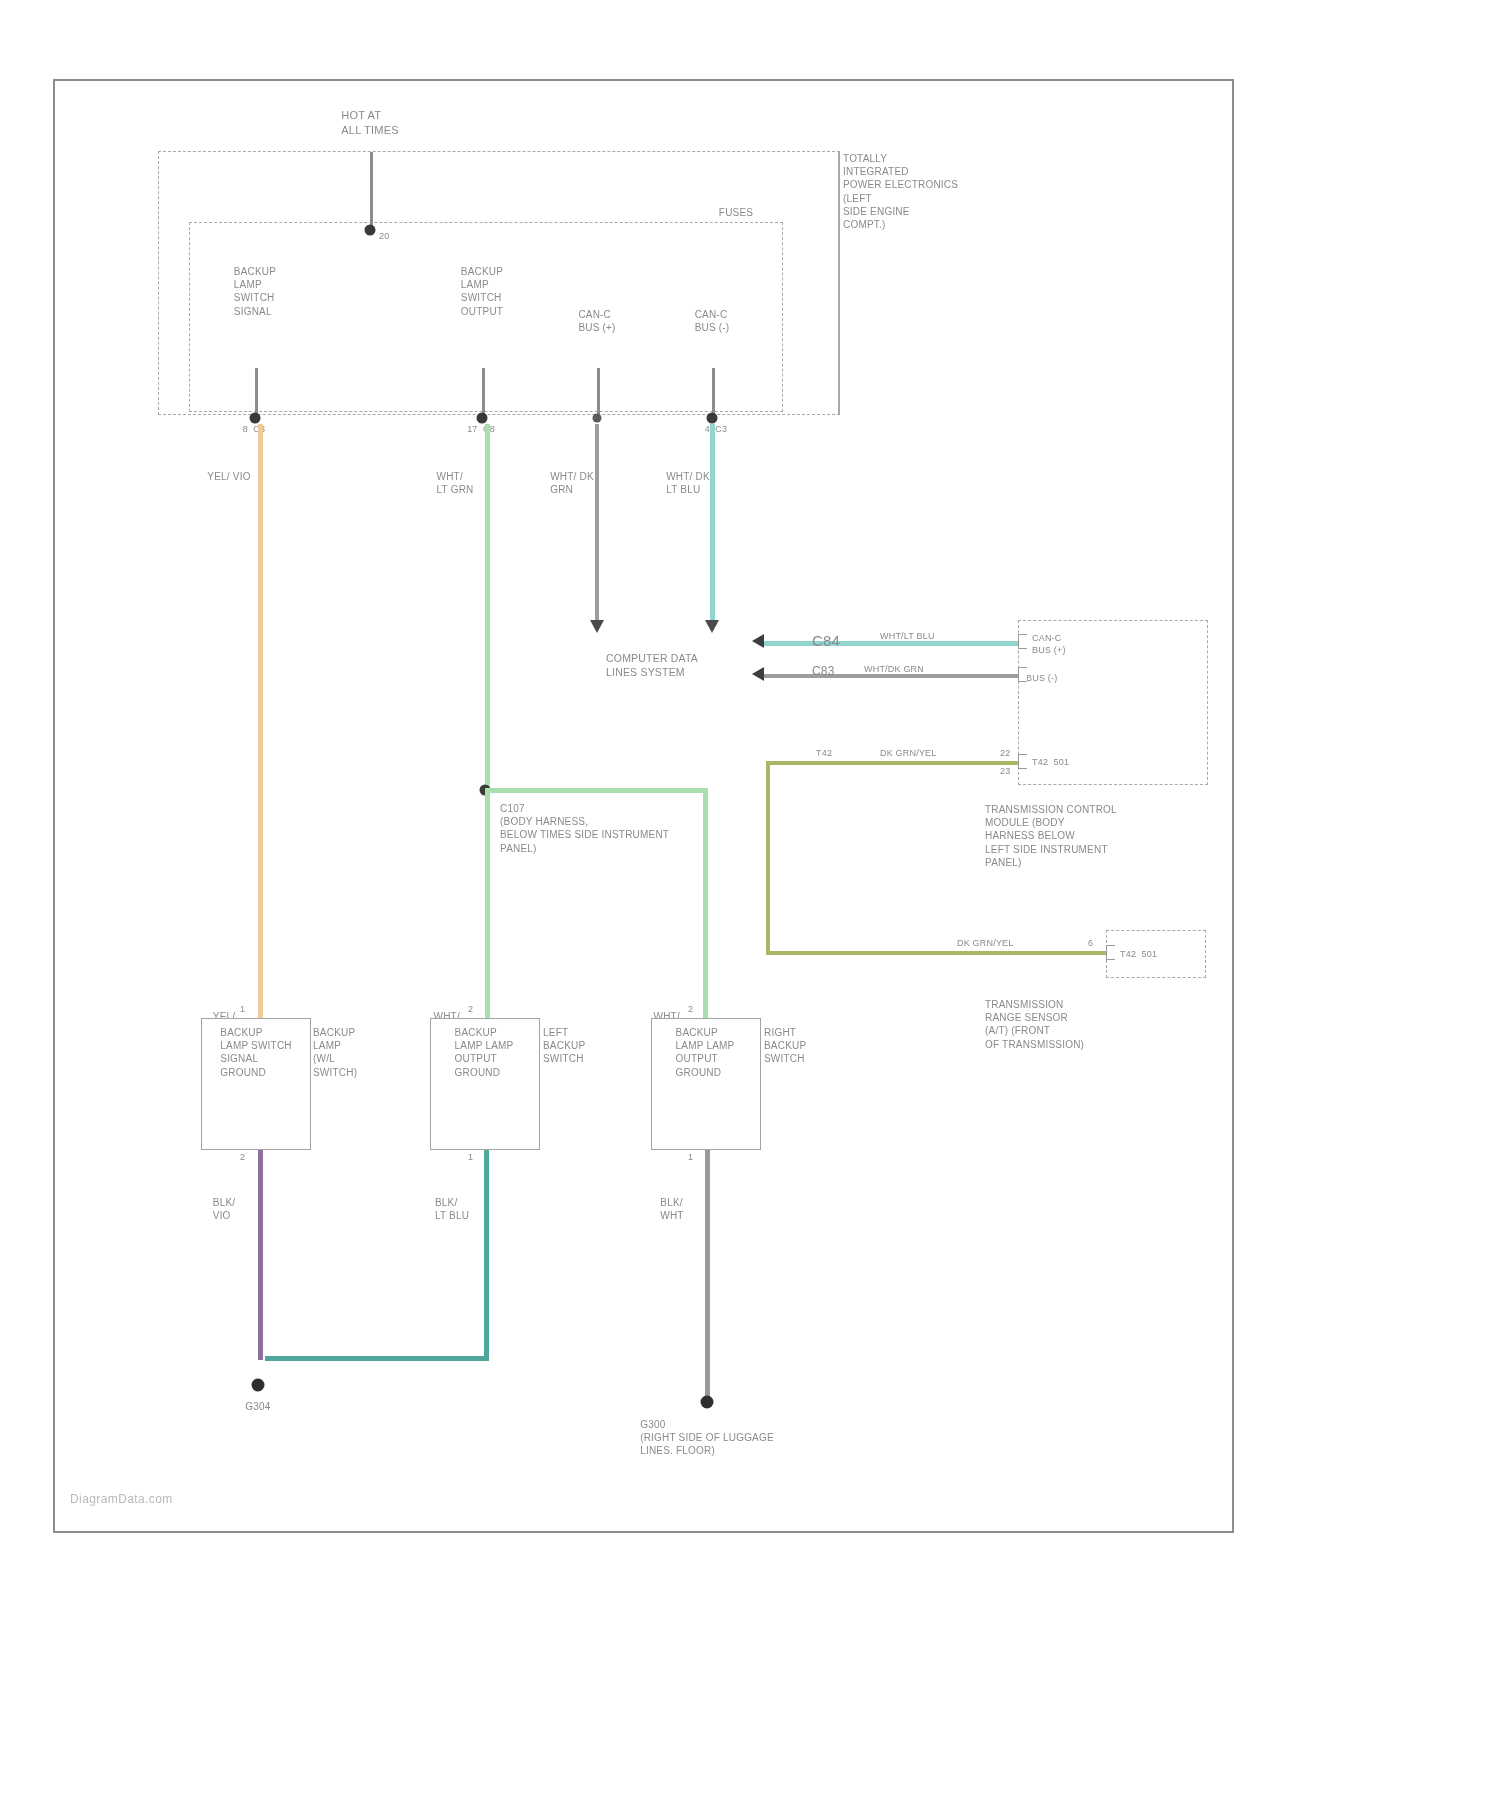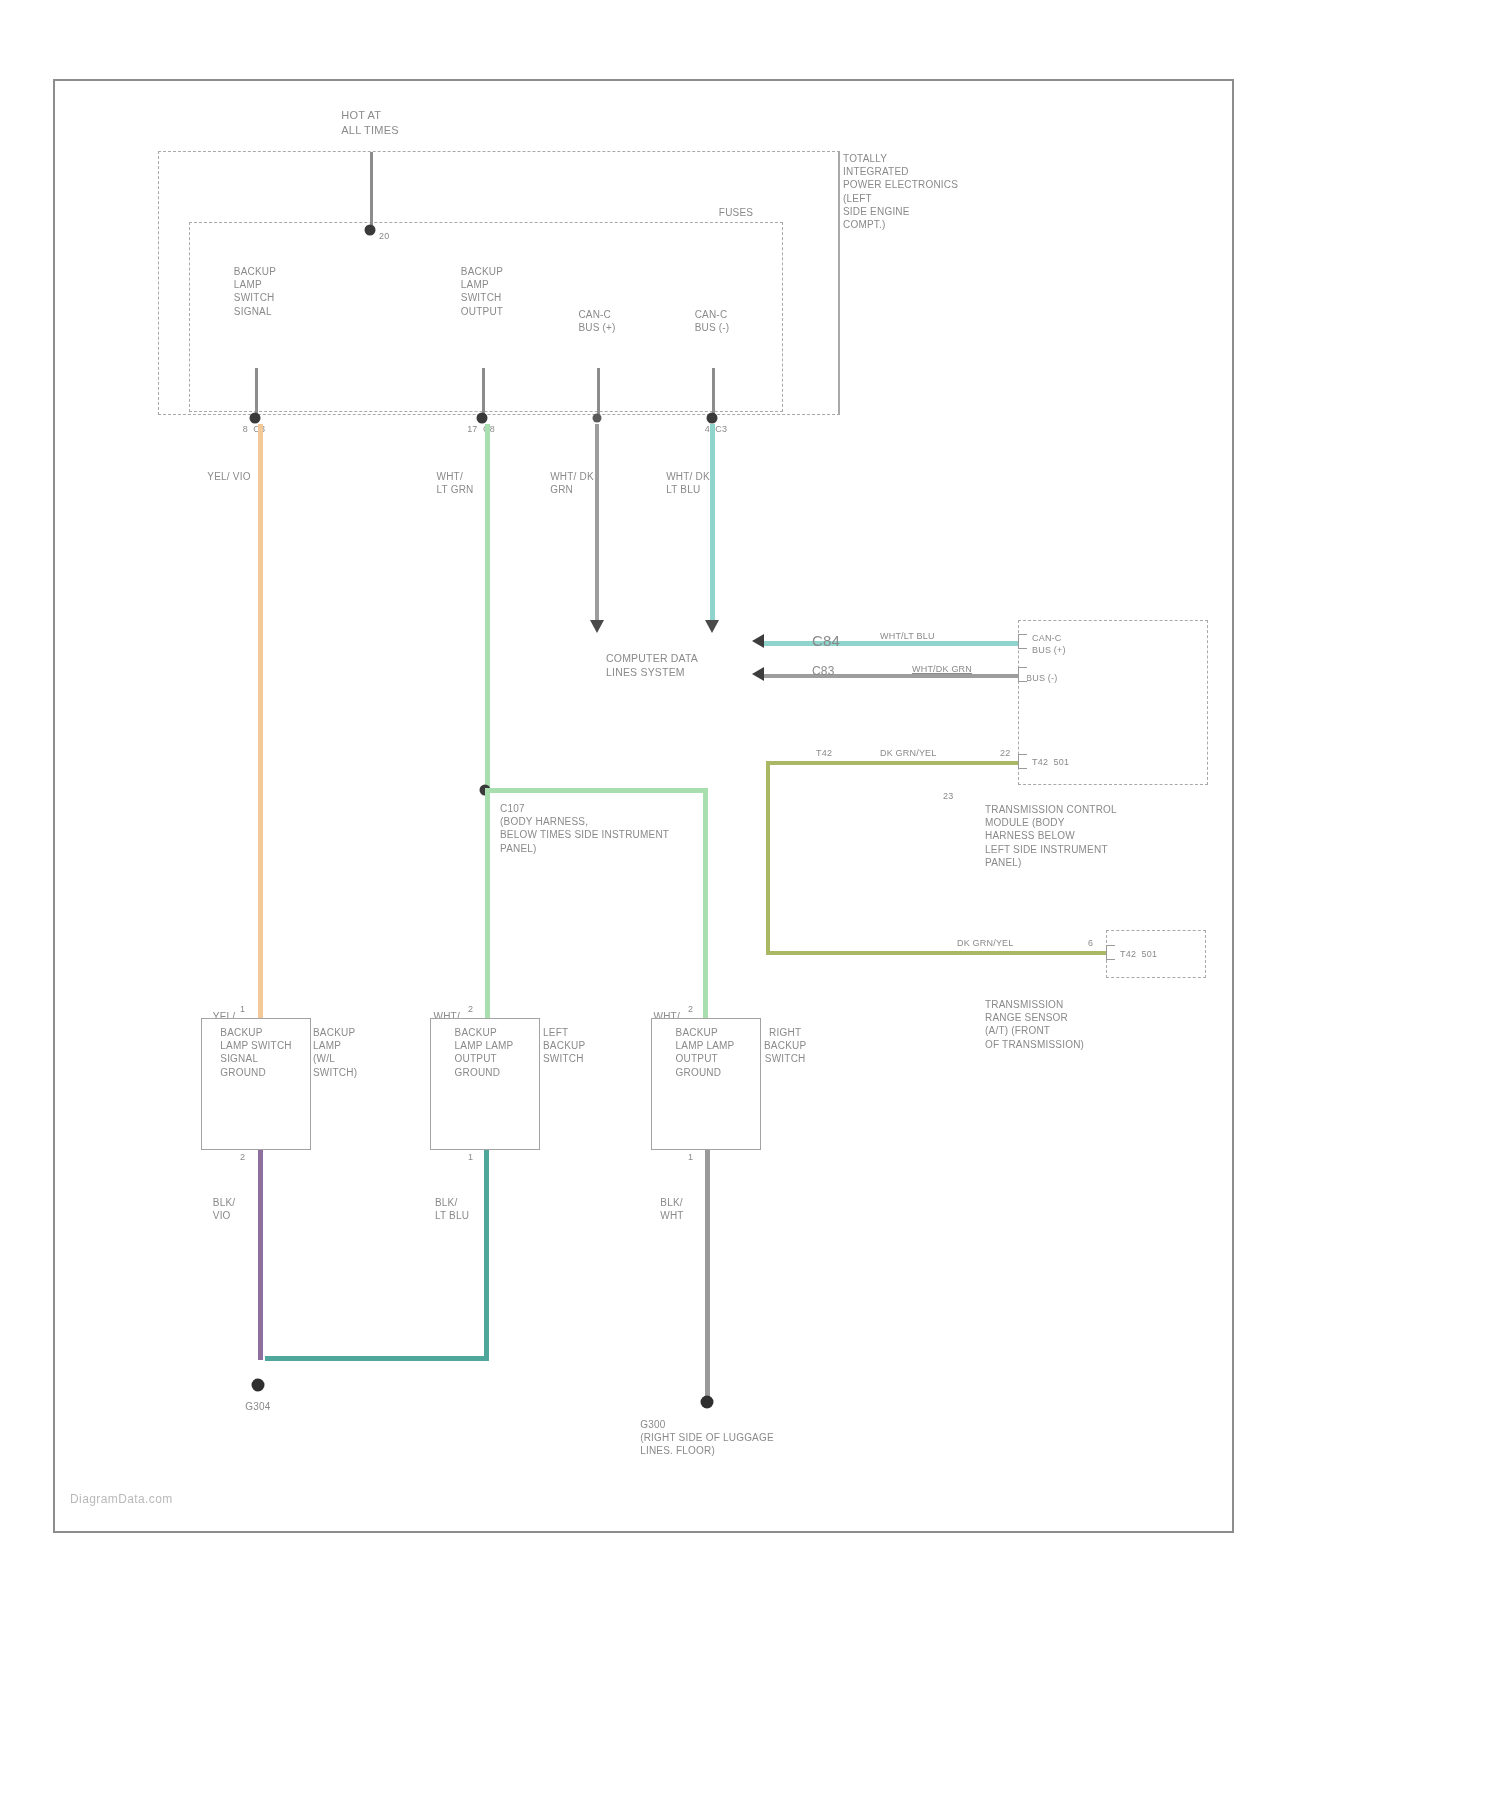--- a/index.html
+++ b/index.html
@@ -113,21 +113,21 @@
 LINES SYSTEM</div>
 
   <div class="hw" style="left:764px;top:641px;width:258px;height:5px;background:#8fd5cd;"></div>
   <div class="arrow-l" style="left:752px;top:634px;"></div>
   <div class="lbl" style="left:812px;top:631px;font-size:15px;">C84</div>
   <div class="lbl" style="left:880px;top:631px;font-size:9px;">WHT/LT BLU</div>
 
   <div class="hw" style="left:764px;top:674px;width:258px;height:4px;background:#9d9d9d;"></div>
   <div class="arrow-l" style="left:752px;top:667px;"></div>
   <div class="lbl" style="left:812px;top:664px;font-size:12px;">C83</div>
-  <div class="lbl" style="left:912px;top:664px;font-size:9px;text-decoration:underline;">WHT/DK GRN</div>
+  <div class="lbl" style="left:864px;top:664px;font-size:9px;">WHT/DK GRN</div>
 
   <div class="dashbox" style="left:1018px;top:620px;width:190px;height:165px;"></div>
   <div class="lbl" style="left:1032px;top:633px;font-size:9px;">CAN-C
 BUS (+)</div>
   <div class="lbl" style="left:1026px;top:673px;font-size:9px;">BUS (-)</div>
   <div class="pin-l" style="left:1018px;top:634px;"></div>
   <div class="pin-l" style="left:1018px;top:667px;"></div>
 
   <div class="lbl" style="left:985px;top:803px;font-size:10px;">TRANSMISSION CONTROL
 MODULE (BODY
@@ -135,21 +135,21 @@
 LEFT SIDE INSTRUMENT
 PANEL)</div>
 
   <div class="hw" style="left:766px;top:761px;width:252px;height:4px;background:#aab866;"></div>
   <div class="vw" style="left:766px;top:761px;width:4px;height:193px;background:#aab866;"></div>
   <div class="hw" style="left:766px;top:951px;width:340px;height:4px;background:#aab866;"></div>
 
   <div class="lbl" style="left:816px;top:748px;font-size:9px;">T42</div>
   <div class="lbl" style="left:880px;top:748px;font-size:9px;">DK GRN/YEL</div>
   <div class="lbl" style="left:1000px;top:748px;font-size:9px;">22</div>
-  <div class="lbl" style="left:943px;top:766px;font-size:9px;margin-top:25px;">23</div>
+  <div class="lbl" style="left:1000px;top:766px;font-size:9px;">23</div>
   <div class="pin-l" style="left:1018px;top:754px;"></div>
   <div class="lbl" style="left:1032px;top:757px;font-size:9px;">T42  501</div>
 
   <div class="dashbox" style="left:1106px;top:930px;width:100px;height:48px;"></div>
   <div class="pin-l" style="left:1106px;top:945px;"></div>
   <div class="lbl" style="left:1120px;top:949px;font-size:9px;">T42  501</div>
   <div class="lbl" style="left:957px;top:938px;font-size:9px;">DK GRN/YEL</div>
   <div class="lbl" style="left:1088px;top:938px;font-size:9px;">6</div>
   <div class="lbl" style="left:985px;top:998px;font-size:10px;">TRANSMISSION
 RANGE SENSOR
@@ -202,21 +202,21 @@
 LT BLU</div>
 
   <div class="hw" style="left:265px;top:1356px;width:224px;height:5px;background:#4fa79c;"></div>
 
   <div class="lbl" style="left:688px;top:1004px;font-size:9px;">2</div>
   <div class="solidbox" style="left:651px;top:1018px;width:110px;height:132px;"></div>
   <div class="lbl c" style="left:705px;top:1026px;font-size:10px;">BACKUP
 LAMP LAMP
 OUTPUT
 GROUND</div>
-  <div class="lbl" style="left:764px;top:1026px;font-size:10px;text-align:center;">RIGHT
+  <div class="lbl" style="left:764px;top:1026px;font-size:10px;">RIGHT
 BACKUP
 SWITCH</div>
   <div class="lbl" style="left:688px;top:1152px;font-size:9px;">1</div>
   <div class="vw" style="left:705px;top:1150px;width:5px;height:252px;background:#9a9a9a;"></div>
   <div class="lbl c" style="left:672px;top:1196px;font-size:10px;">BLK/
 WHT</div>
 
   <div class="gnd" style="left:258px;top:1385px;"></div>
   <div class="lbl c" style="left:258px;top:1400px;font-size:10px;">G304</div>
 

